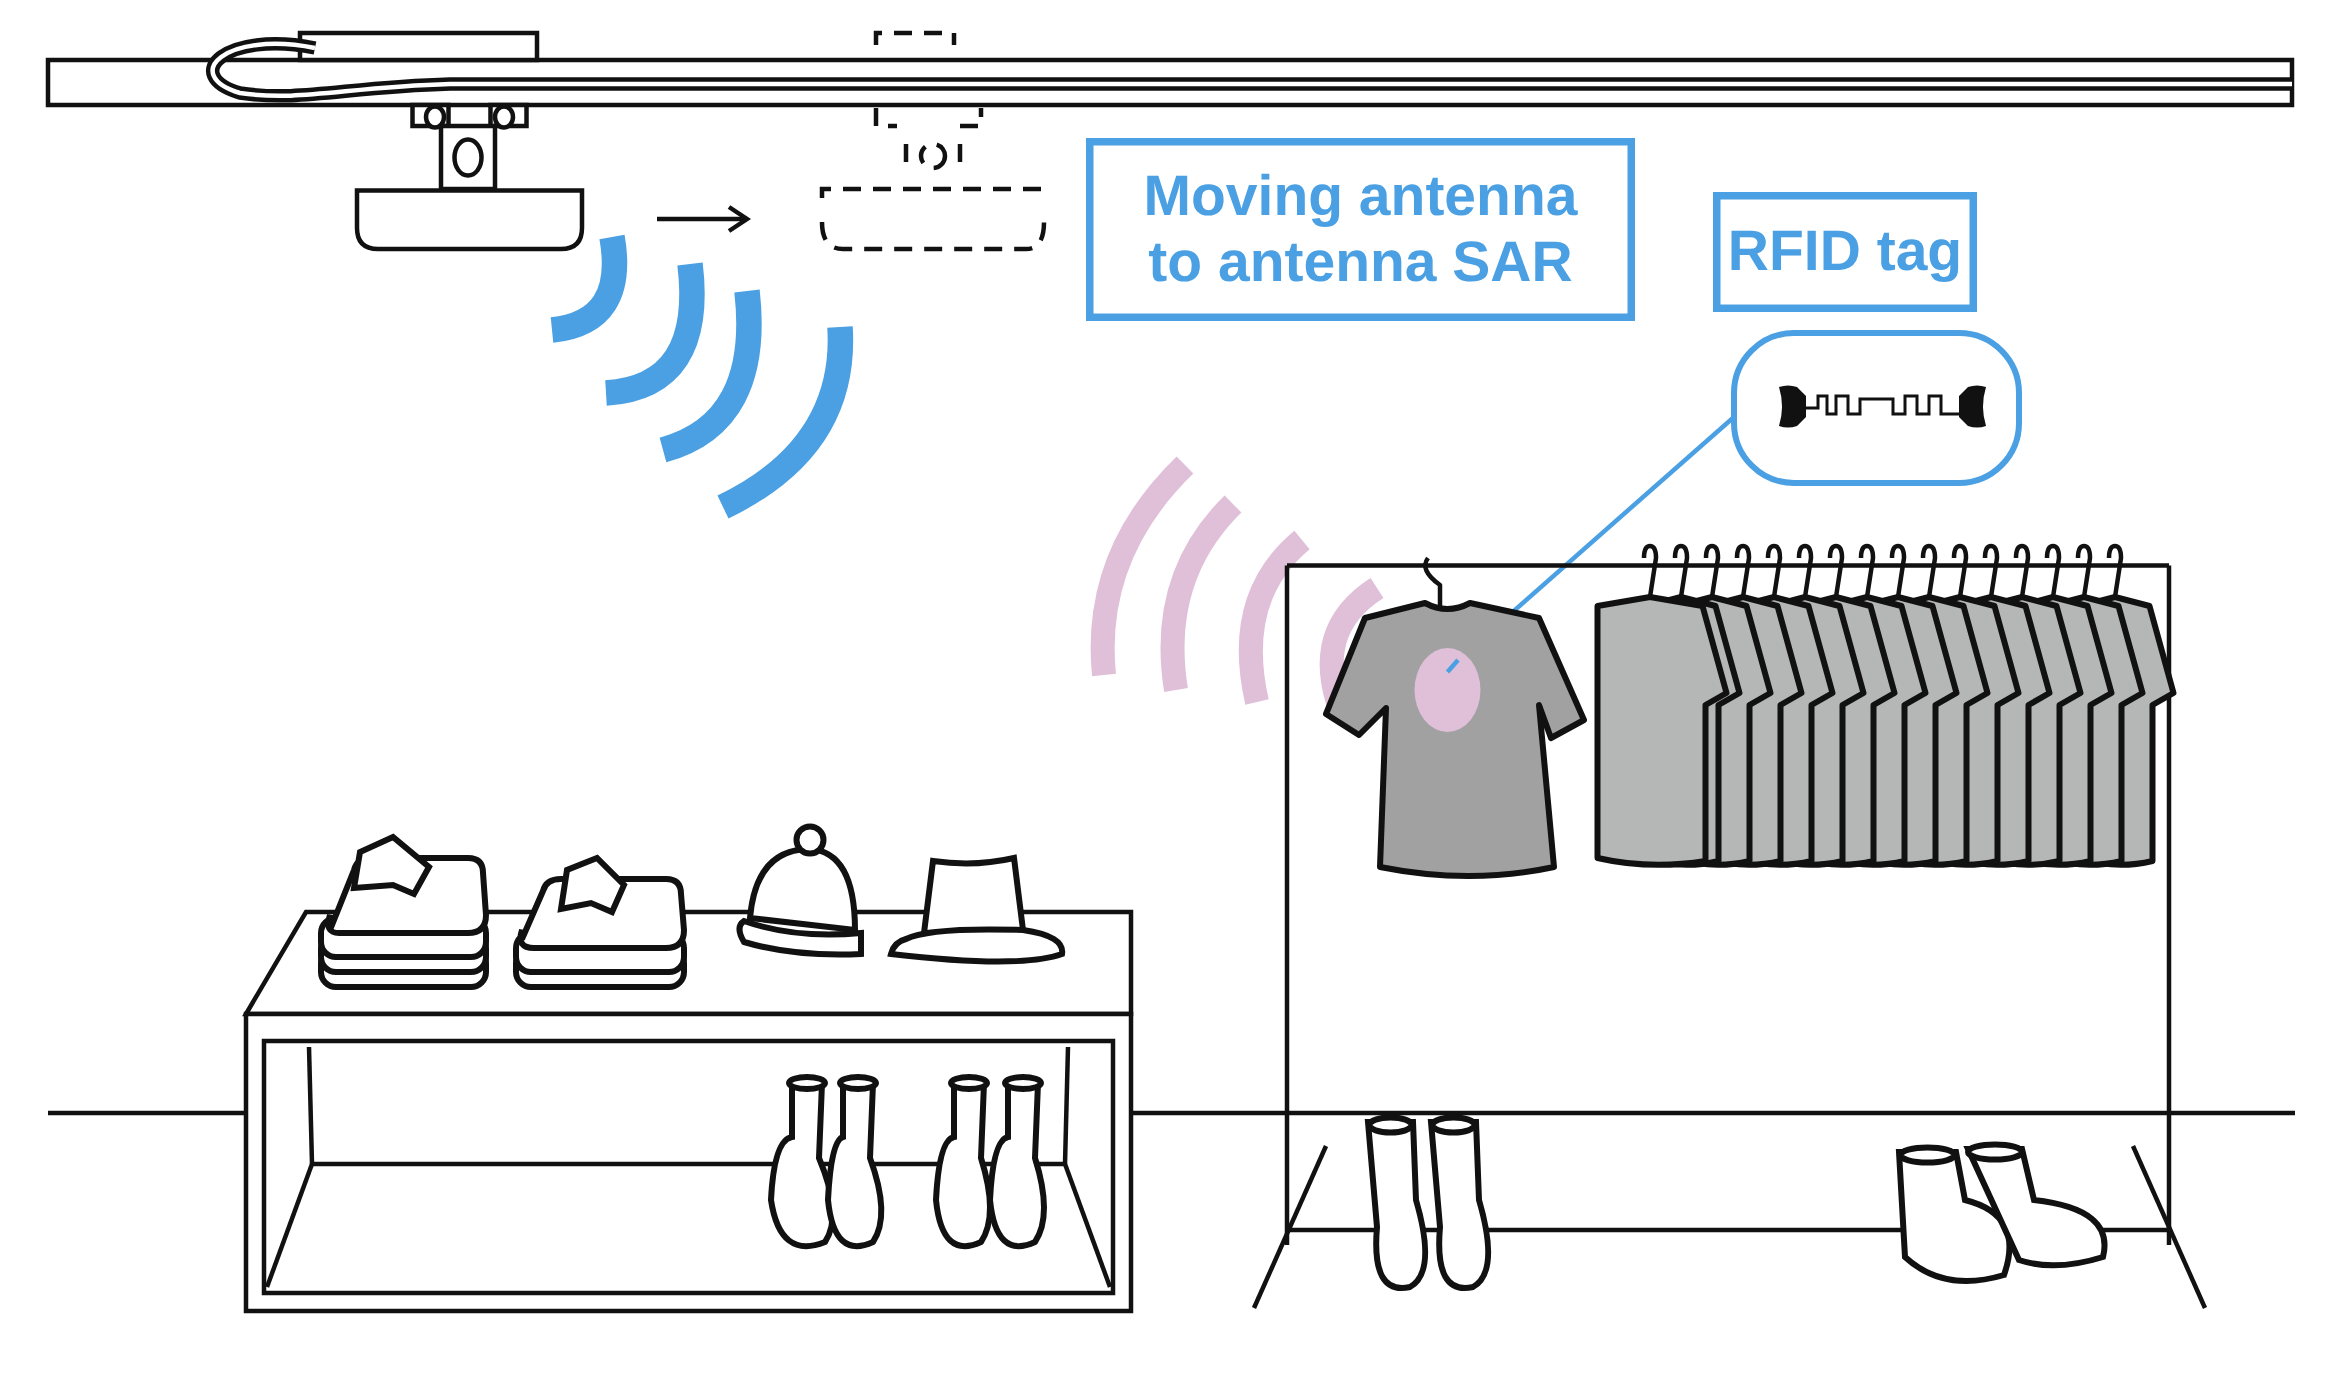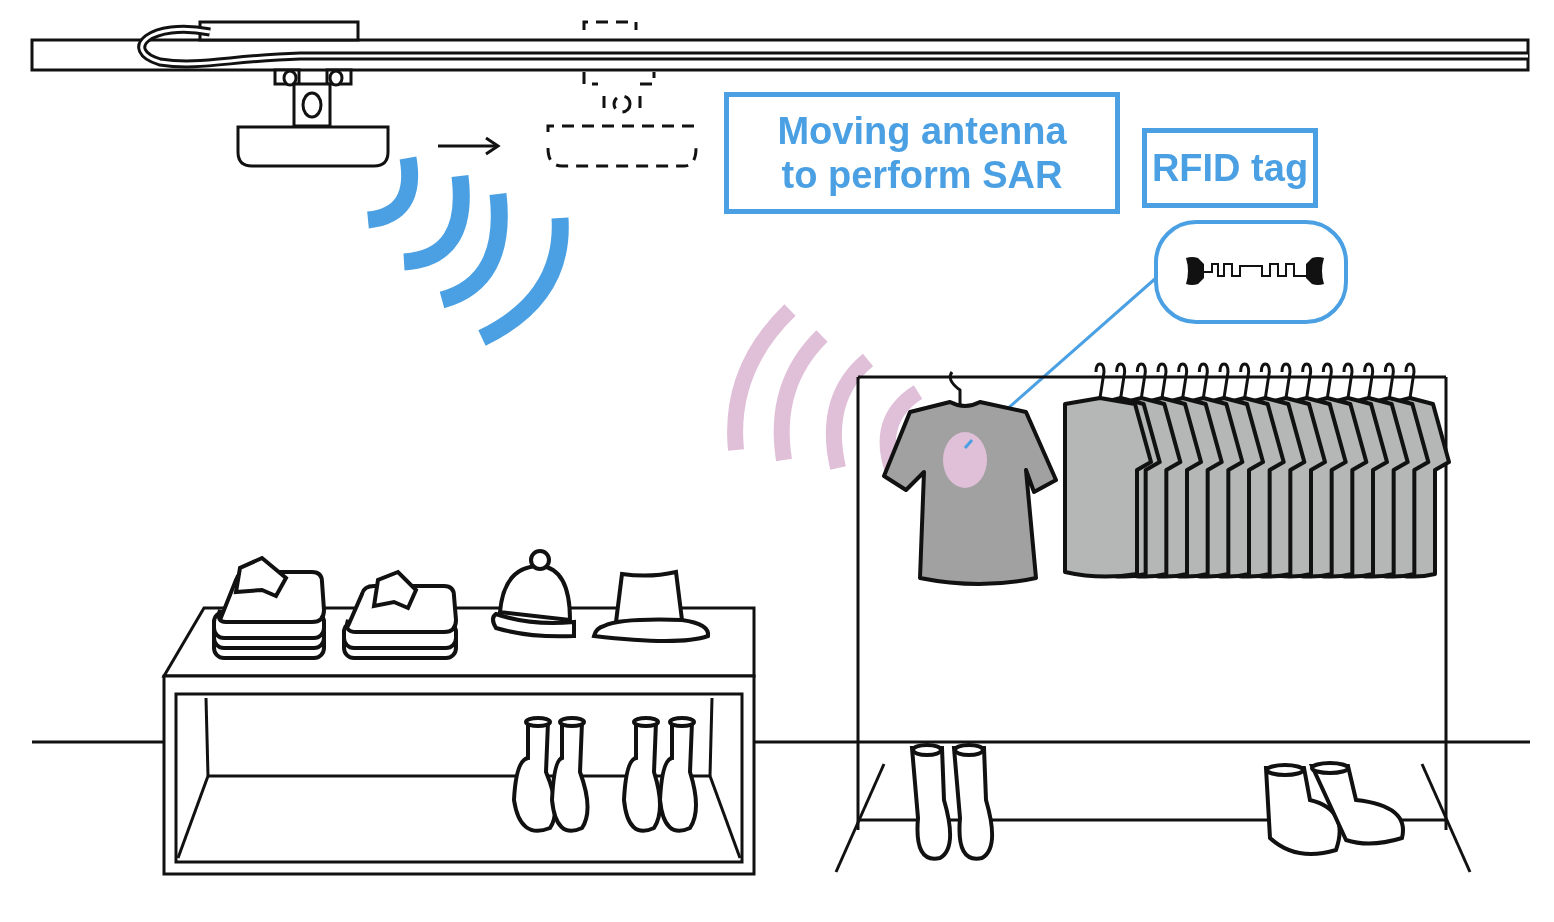--- a/index.html
+++ b/index.html
@@ -1,19 +1,19 @@
 <!DOCTYPE html>
 <html><head>
 <meta charset="utf-8">
 <style>
   html,body{margin:0;padding:0;background:#ffffff;}
   body{width:1554px;height:922px;position:relative;overflow:hidden;font-family:"Liberation Sans",sans-serif;}
   svg{position:absolute;left:0;top:0;}
   .label-box{position:absolute;border:5px solid #4aa0e3;background:#fff;color:#4aa0e3;font-weight:bold;font-family:"Liberation Sans",sans-serif;text-align:center;box-sizing:border-box;}
-  #lbl-sar{left:724px;top:92px;width:396px;height:122px;font-size:38px;line-height:44px;padding-top:12px;}
+  #lbl-sar{left:724px;top:92px;width:366px;height:122px;font-size:38px;line-height:44px;padding-top:12px;}
   #lbl-tag{left:1142px;top:128px;width:176px;height:80px;font-size:38px;line-height:70px;}
   .ln{display:block;}
 </style>
 </head>
 <body>
 
 <svg width="1554" height="922" viewBox="0 0 1554 922">
 
   <g fill="none" stroke="#111" stroke-width="3">
     <rect x="32" y="40" width="1496" height="30" fill="#fff"></rect>
@@ -215,15 +215,15 @@
   <g stroke="#111" stroke-width="4" fill="#fff">
     <path d="M1266 768 L1304 768 L1310 800 Q1350 810 1336 850 Q1296 862 1270 838 Z"></path>
     <ellipse cx="1285" cy="770" rx="18" ry="5"></ellipse>
     <path d="M1312 766 L1348 766 L1356 800 Q1410 806 1402 838 Q1370 848 1346 840 Z"></path>
     <ellipse cx="1330" cy="768" rx="18" ry="5"></ellipse>
   </g>
 </svg>
 
 <div id="lbl-sar" class="label-box">
   <span class="ln">Moving antenna</span>
-  <span class="ln">to perform SAR</span>
+  <span class="ln">to antenna SAR</span>
 </div>
 <div id="lbl-tag" class="label-box">RFID tag</div>
 
 </body></html>

